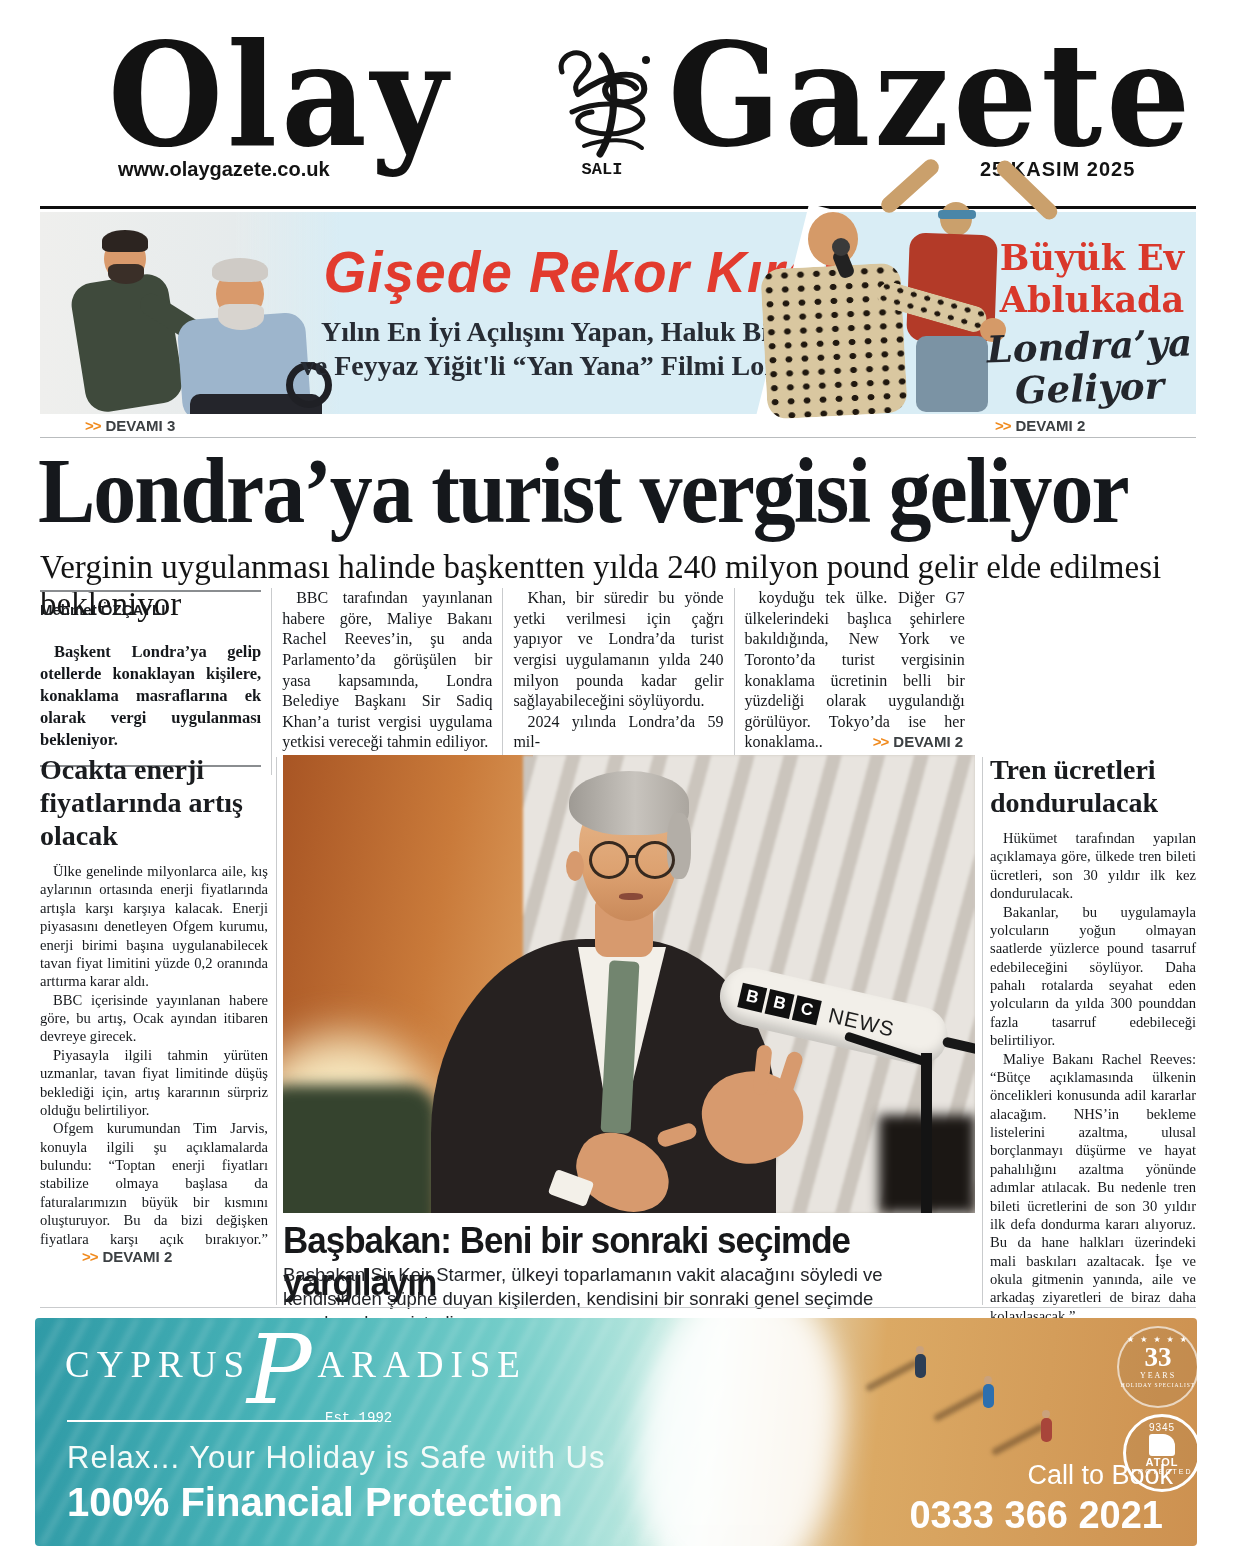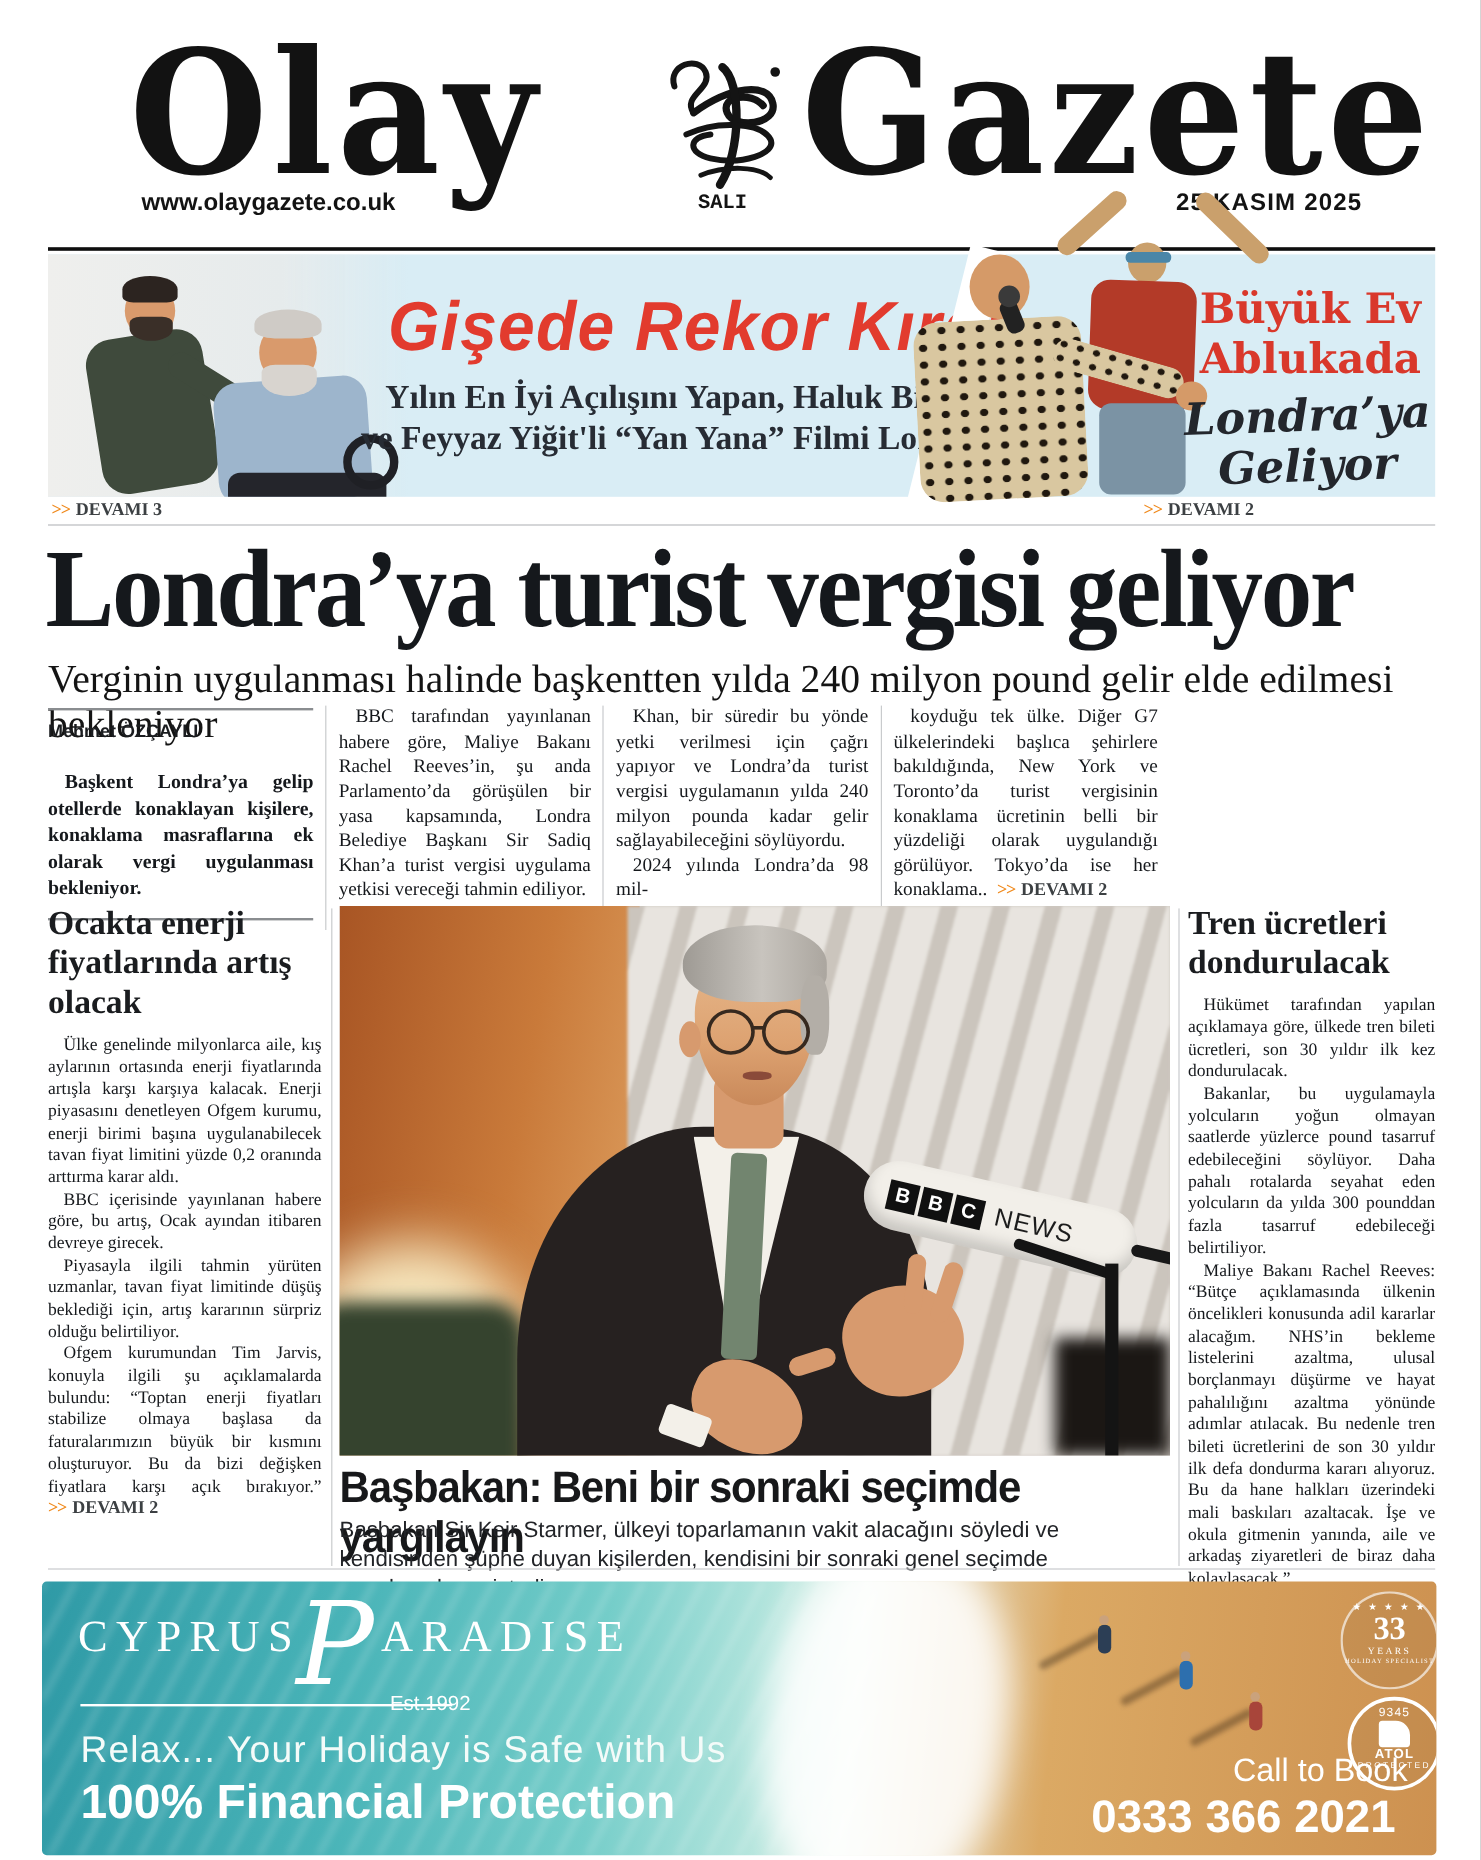--- a/index.html
+++ b/index.html
@@ -27,21 +27,21 @@
   .br-red{position:absolute;left:952px;width:200px;text-align:center;font-family:"DejaVu Serif",serif;
           font-weight:bold;font-size:35px;color:#d9382b;line-height:1.14;}
   .br-script{position:absolute;left:942px;width:215px;text-align:center;font-family:"DejaVu Serif",serif;
              font-style:italic;font-weight:bold;font-size:37px;color:#23262c;transform:rotate(-2deg);}
 
   
   .head{position:absolute;border-radius:50%;background:#d99a6c;}
   .blob{position:absolute;}
 
   
-  .more{font-family:Liberation Serif, serif;font-weight:bold;font-size:15px;color:#3c4043;white-space:nowrap;}
+  .more{font-family:Liberation Sans, sans-serif;font-weight:bold;font-size:15px;color:#3c4043;white-space:nowrap;margin-left:42px;}
   .more .chev{color:#f08a1d;letter-spacing:-1px;margin-right:5px;}
   .thin-rule{left:40px;top:437px;width:1156px;height:1px;background:#b9bcbe;}
 
   
   .headline{left:38px;top:444px;width:1160px;font-family:"Liberation Serif",serif;font-weight:bold;
             font-size:86px;line-height:1;letter-spacing:-2px;color:#15181c;
             transform:scaleY(1.08);transform-origin:top left;white-space:nowrap;}
   .subhead{left:40px;top:549px;width:1156px;font-size:33px;color:#141414;}
   .lead-cols{left:40px;top:588px;width:1156px;height:152px;display:grid;
              grid-template-columns:repeat(5,1fr);}
@@ -111,21 +111,21 @@
       background:linear-gradient(96deg,#2f9aa6 0%,#49b4b8 22%,#74cdc9 40%,#b7e6de 52%,#ecf5ec 58%,#dba964 72%,#cd9150 100%);}
   .ad-waves{position:absolute;left:0;top:0;width:60%;height:100%;opacity:.5;filter:blur(3px);
             background:repeating-linear-gradient(118deg,rgba(255,255,255,.35) 0 5px,transparent 5px 22px);}
   .ad-foam{position:absolute;left:52%;top:-30px;width:200px;height:300px;background:#ffffff;
            border-radius:45%;filter:blur(14px);opacity:.85;transform:rotate(8deg);}
   .ad-logo{position:absolute;left:30px;top:14px;color:#fff;font-family:"Liberation Serif",serif;display:flex;align-items:flex-end;}
   .ad-logo .w1{font-size:37px;letter-spacing:7px;line-height:1;padding-bottom:26px;}
   .ad-logo .pinit{font-family:"DejaVu Serif",serif;font-style:italic;font-size:96px;line-height:.8;margin:0 -6px 0 -4px;}
   .ad-logo .w2{font-size:37px;letter-spacing:7px;line-height:1;padding-bottom:26px;margin-left:12px;}
   .ad-underline{position:absolute;left:32px;top:102px;width:310px;border-bottom:2px solid #fff;}
-  .ad-est{position:absolute;left:290px;top:92px;color:#fff;font-family:Liberation Sans, sans-serif;font-size:17px;}
+  .ad-est{position:absolute;left:290px;top:92px;color:#fff;font-family:Liberation Mono, monospace;font-size:14px;}
   .ad-tag{position:absolute;left:32px;top:122px;color:#f4fbf9;font-family:"Liberation Sans",sans-serif;font-size:31px;letter-spacing:1px;}
   .ad-prot{position:absolute;left:32px;top:162px;color:#ffffff;font-family:"Liberation Sans",sans-serif;font-weight:bold;font-size:40px;}
   .ad-call{position:absolute;right:24px;top:142px;color:#fff;font-family:"Liberation Sans",sans-serif;font-size:27px;text-align:right;}
   .ad-phone{position:absolute;right:34px;top:176px;color:#fff;font-family:"Liberation Sans",sans-serif;font-weight:bold;font-size:38px;text-align:right;}
   .badge-years{position:absolute;left:1082px;top:8px;width:82px;height:82px;border-radius:50%;color:#fff;
                text-align:center;font-family:"Liberation Serif",serif;background:rgba(120,90,60,.12);
                box-shadow:0 0 0 2px rgba(255,255,255,.65) inset;}
   .badge-years .stars{font-size:8px;letter-spacing:2px;margin-top:9px;}
   .badge-years .num{font-size:27px;font-weight:bold;line-height:1;}
   .badge-years .yl{font-size:8px;letter-spacing:2px;}
@@ -220,21 +220,21 @@
       <div class="byrule"></div>
       <p class="byline">Mehmet ÖZÇAYLI</p>
       <p class="lead-intro">Başkent Londra’ya gelip otellerde konaklayan kişilere, konaklama masraflarına ek olarak vergi uygulanması bekleniyor.</p>
       <div class="byrule" style="margin-top:14px;"></div>
     </div>
     <div class="col">
       <p>BBC tarafından yayınlanan habere göre, Maliye Bakanı Rachel Reeves’in, şu anda Parlamento’da görüşülen bir yasa kapsamında, Londra Belediye Başkanı Sir Sadiq Khan’a turist vergisi uygulama yetkisi vereceği tahmin ediliyor.</p>
     </div>
     <div class="col">
       <p>Khan, bir süredir bu yönde yetki verilmesi için çağrı yapıyor ve Londra’da turist vergisi uygulamanın yılda 240 milyon pounda kadar gelir sağlayabileceğini söylüyordu.</p>
-      <p>2024 yılında Londra’da 98 mil-</p>
+      <p>2024 yılında Londra’da 59 mil-</p>
     </div>
     <div class="col">
       <p><span>koyduğu tek ülke. Diğer G7 ülkelerindeki başlıca şehirlere bakıldığında, New York ve Toronto’da turist vergisinin konaklama ücretinin belli bir yüzdeliği olarak uygulandığı görülüyor. Tokyo’da ise her konaklama..</span>&nbsp;&nbsp;<span class="more"><span class="chev">&gt;&gt;</span><span>DEVAMI 2</span></span></p>
     </div>
   </div>
 
   <div class="abs" style="left:40px;top:753px;width:228px;">
     <h2 class="art-title">Ocakta enerji fiyatlarında artış olacak</h2>
     <div class="art-body">
       <p>Ülke genelinde milyonlarca aile, kış aylarının ortasında enerji fiyatlarında artışla karşı karşıya kalacak. Enerji piyasasını denetleyen Ofgem kurumu, enerji birimi başına uygulanabilecek tavan fiyat limitini yüzde 0,2 oranında arttırma karar aldı.</p>

